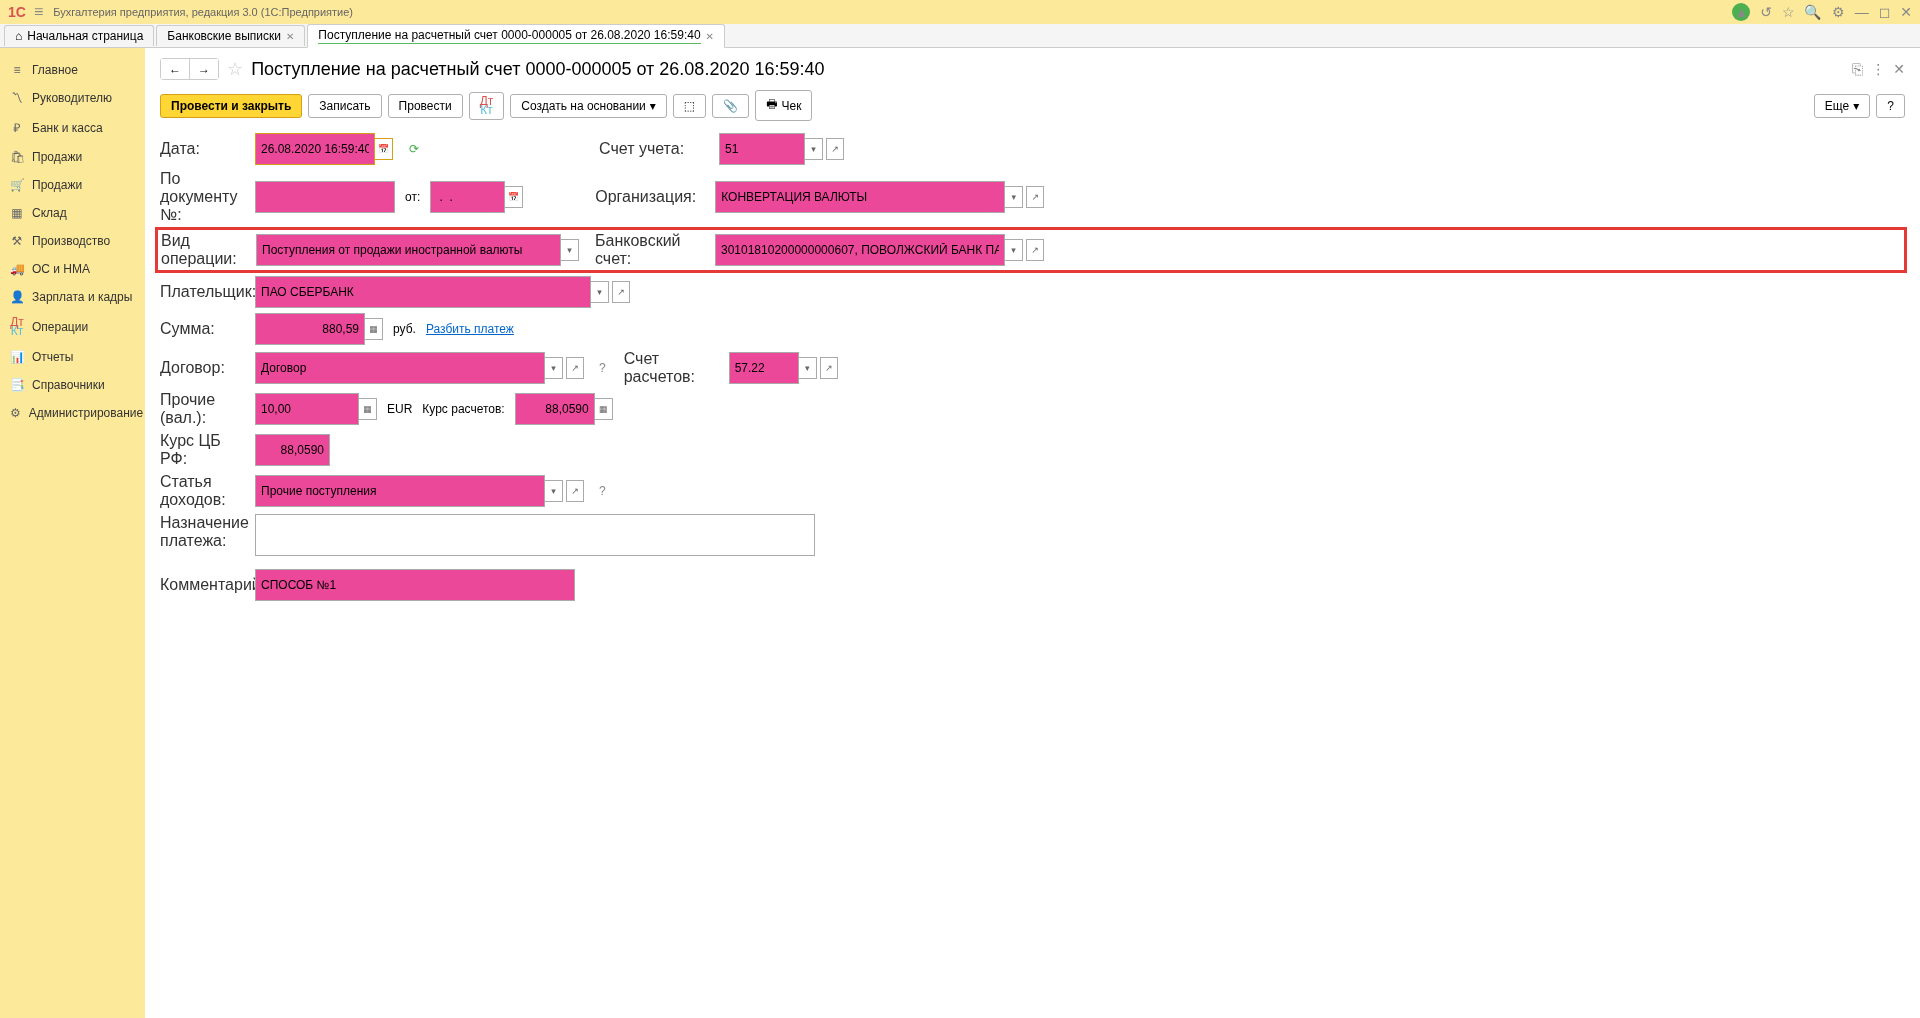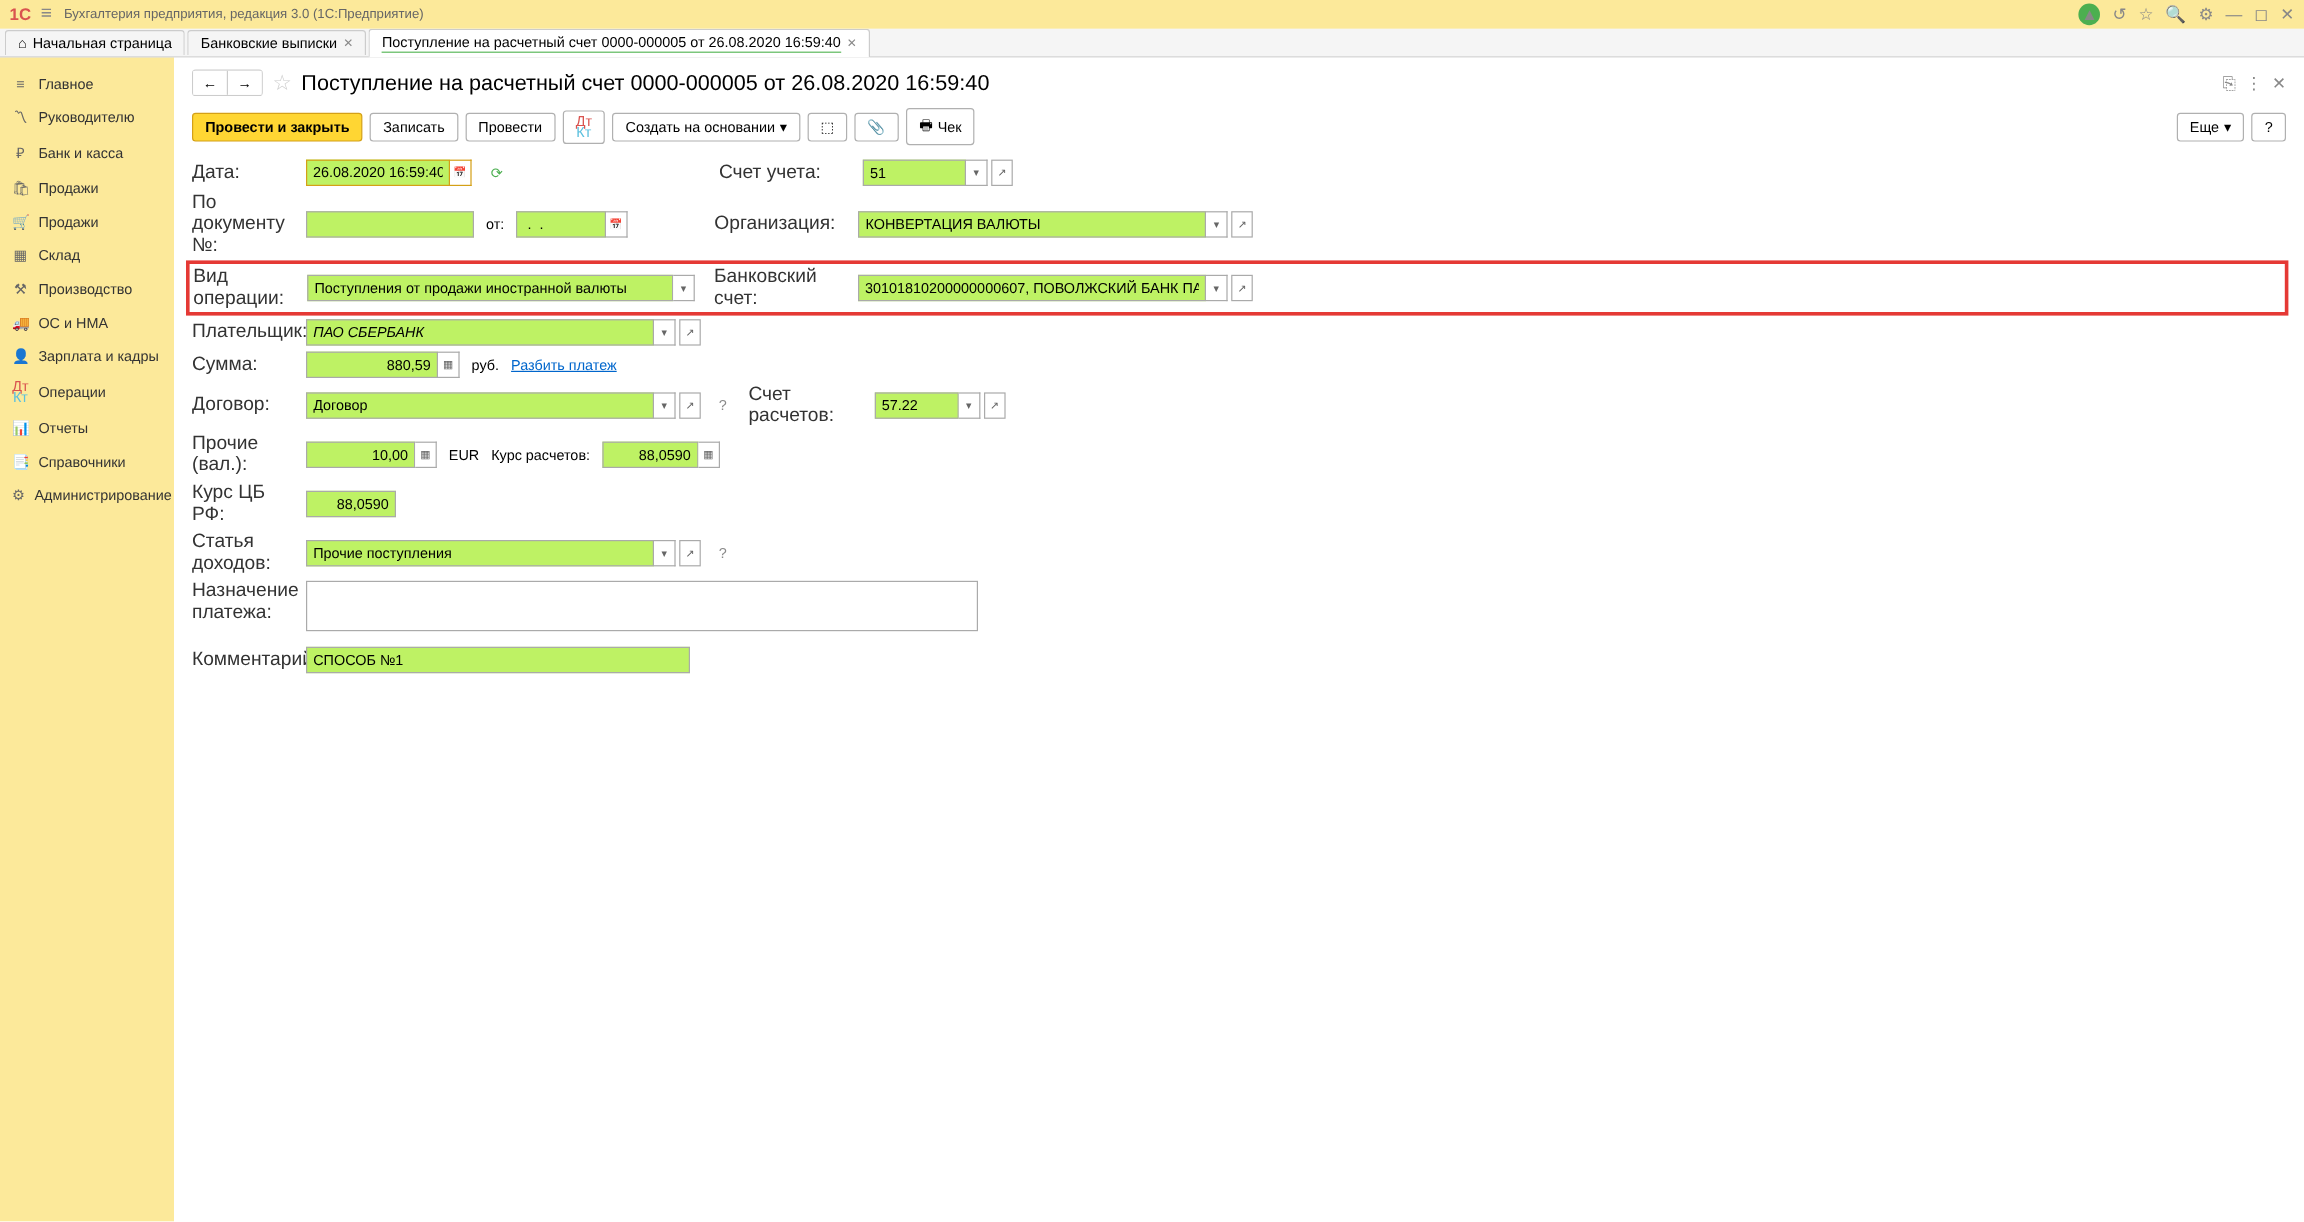--- a/index.html
+++ b/index.html
@@ -31,21 +31,21 @@
 .header-right{margin-left:auto;display:flex;gap:8px}
 .header-right span{color:#888;cursor:pointer;font-size:14px}
 .toolbar{display:flex;gap:6px;margin-bottom:12px;align-items:center}
 .btn{padding:4px 10px;border:1px solid #b0b0b0;border-radius:3px;background:#fff;cursor:pointer;font-size:12px;display:flex;align-items:center;gap:4px}
 .btn-yellow{background:#ffd633;border-color:#d4a017;font-weight:bold}
 .spacer{flex:1}
 .form{display:flex;flex-direction:column;gap:5px}
 .form-row{display:flex;align-items:center;gap:10px;min-height:22px}
 .form-label{width:85px;font-size:16px;color:#333}
 .input-group{display:flex;align-items:center}
-.input{height:22px;border:1px solid #aaa;padding:0 5px;font-size:12px;background:#bef264}
+.input{height:22px;border:1px solid #aaa;padding:15px 5px;font-size:12px;background:#ec4899}
 .input-yellow{border:1px solid #d4a017}
 .input-btn{width:18px;height:22px;border:1px solid #aaa;border-left:none;background:#fff;cursor:pointer;display:flex;align-items:center;justify-content:center;font-size:9px;color:#666}
 .input-btn-sep{border-left:1px solid #aaa;margin-left:3px}
 .col2{margin-left:20px}
 .link{color:#0066cc;text-decoration:underline;cursor:pointer}
 .highlight-row{border:3px solid #e53935;padding:2px;margin:-2px;margin-left:-5px;padding-left:3px}
 .textarea{width:560px;height:42px;border:1px solid #aaa;resize:none;padding:3px}
 .help{color:#888;cursor:pointer;margin-left:5px}
 .icon-dtk{display:inline-block;font-size:9px;line-height:8px}
 </style>
@@ -218,21 +218,21 @@
         <div class="input-group">
             <input class="input" style="width: 290px;" value="30101810200000000607, ПОВОЛЖСКИЙ БАНК ПАО СБЕРБ">
             <span class="input-btn">▾</span>
             <span class="input-btn input-btn-sep">↗</span>
           </div>
       </div>
 
       <div class="form-row">
         <span class="form-label">Плательщик:</span>
         <div class="input-group">
-            <input class="input" style="width: 290px; font-style: italic;" value="ПАО СБЕРБАНК">
+            <input class="input" style="width: 336px;" value="ПАО СБЕРБАНК">
             <span class="input-btn">▾</span>
             <span class="input-btn input-btn-sep">↗</span>
           </div>
       </div>
 
       <div class="form-row">
         <span class="form-label">Сумма:</span>
         <div class="input-group">
             <input class="input" style="width: 110px; text-align: right;" value="880,59">
             <span class="input-btn">▦</span>
@@ -253,21 +253,21 @@
         <div class="input-group">
             <input class="input" style="width: 70px;" value="57.22">
             <span class="input-btn">▾</span>
             <span class="input-btn input-btn-sep">↗</span>
           </div>
       </div>
 
       <div class="form-row">
         <span class="form-label">Прочие (вал.):</span>
         <div class="input-group">
-            <input class="input" style="width: 91px; text-align: right;" value="10,00">
+            <input class="input" style="width: 104px; text-align: left;" value="10,00">
             <span class="input-btn">▦</span>
           </div>
         <span>EUR</span>
         <span>Курс расчетов:</span>
         <div class="input-group">
             <input class="input" style="width: 80px; text-align: right;" value="88,0590">
             <span class="input-btn">▦</span>
           </div>
       </div>
 

